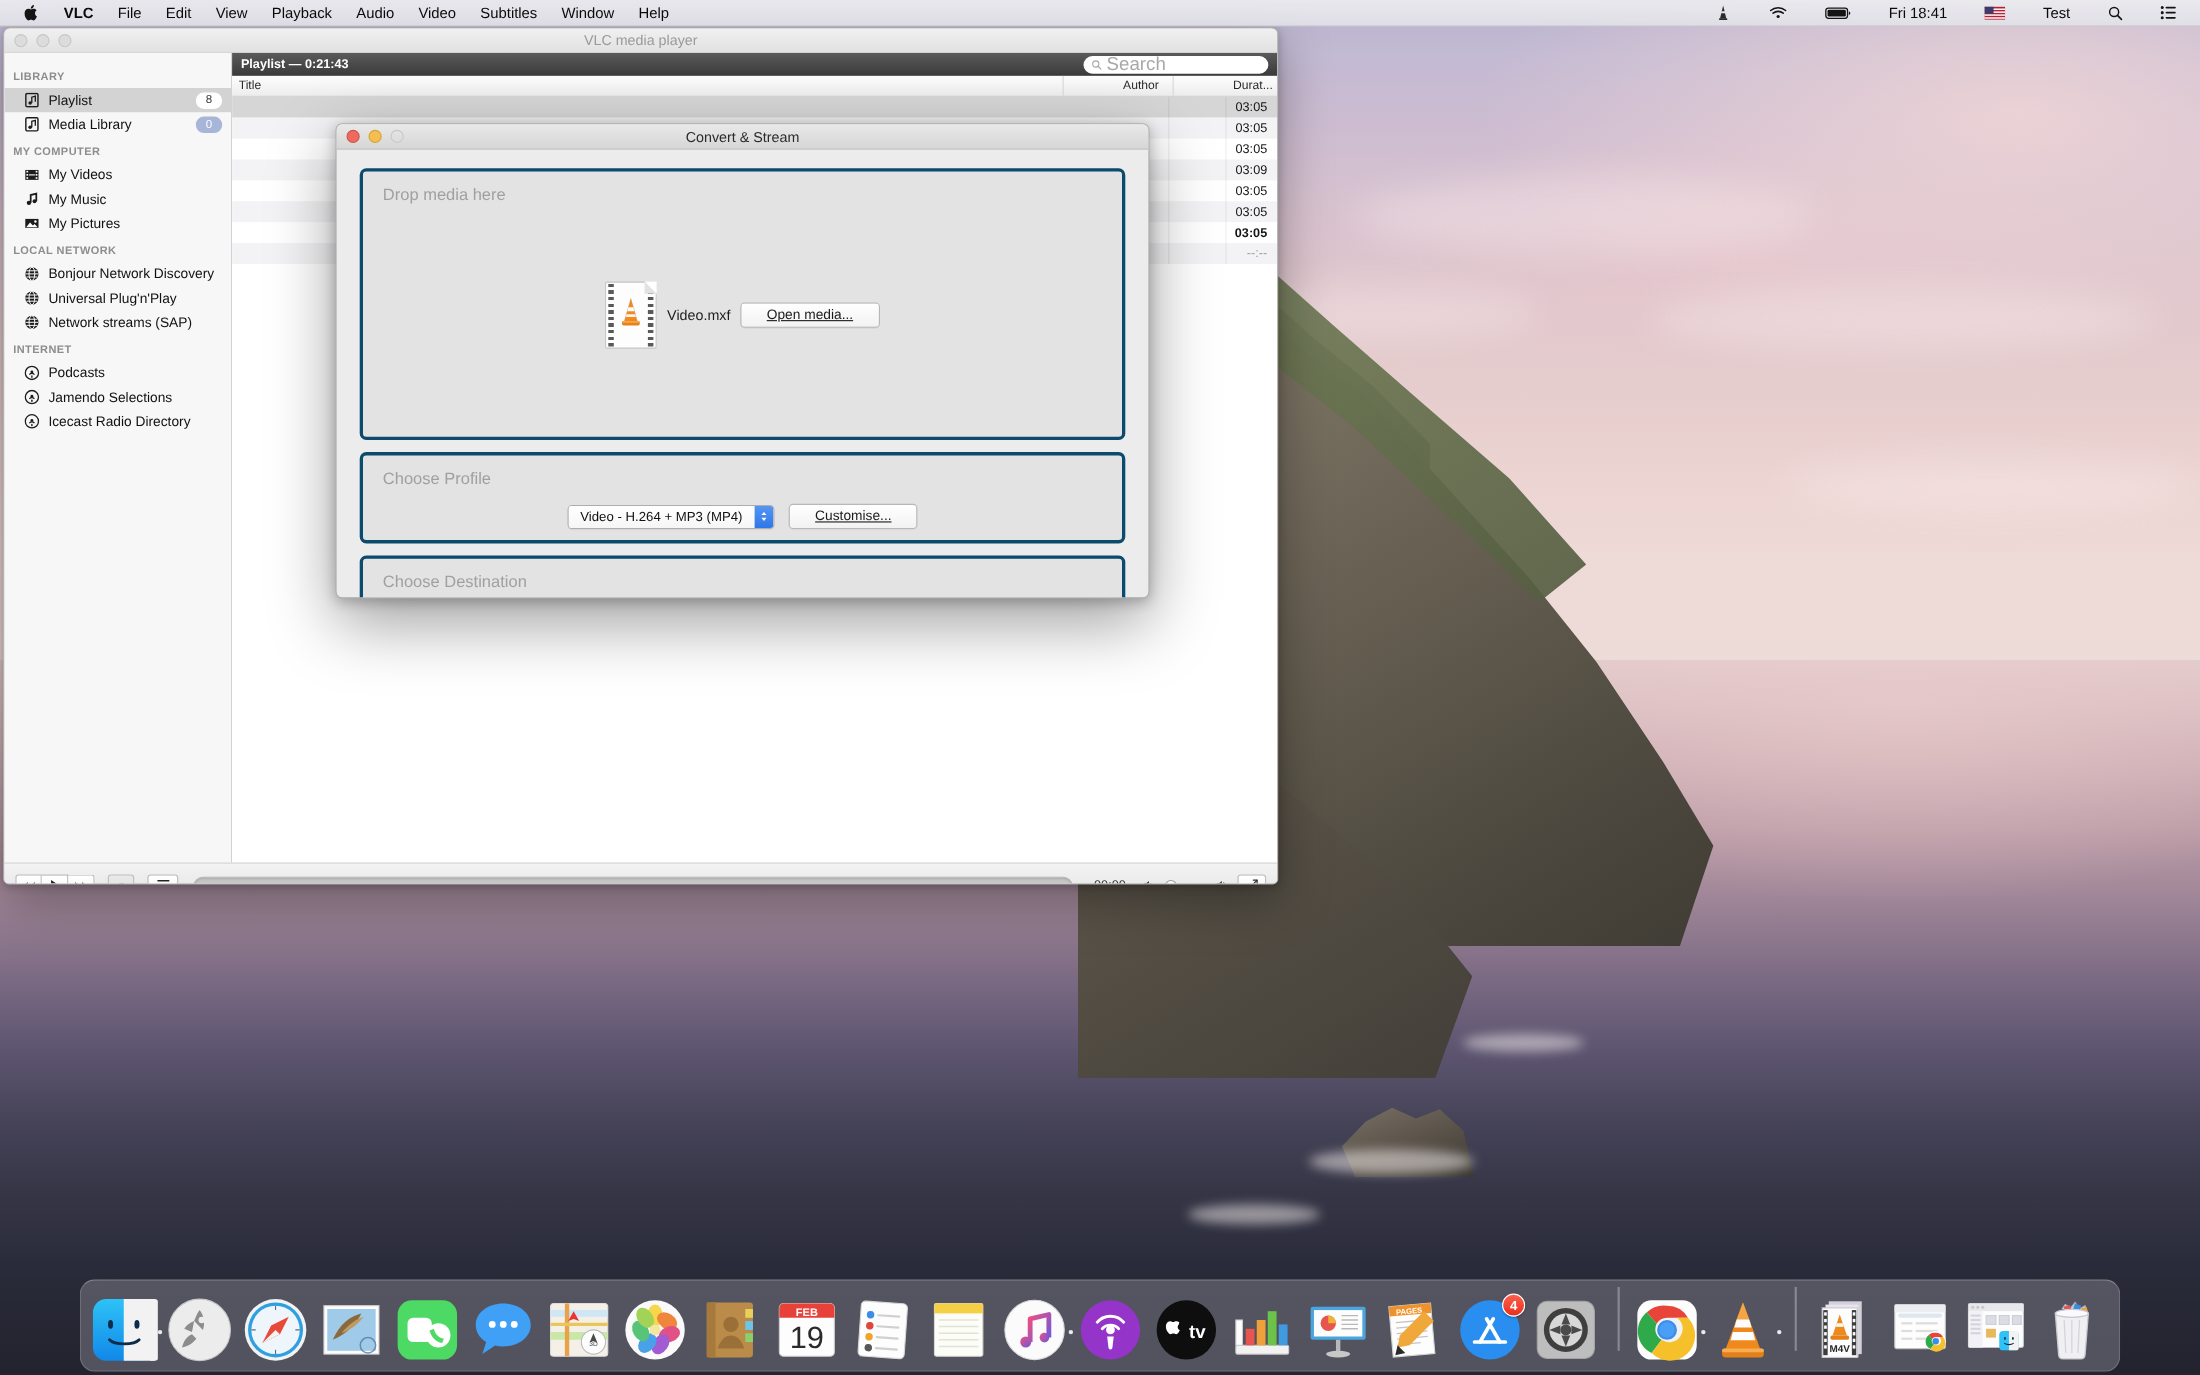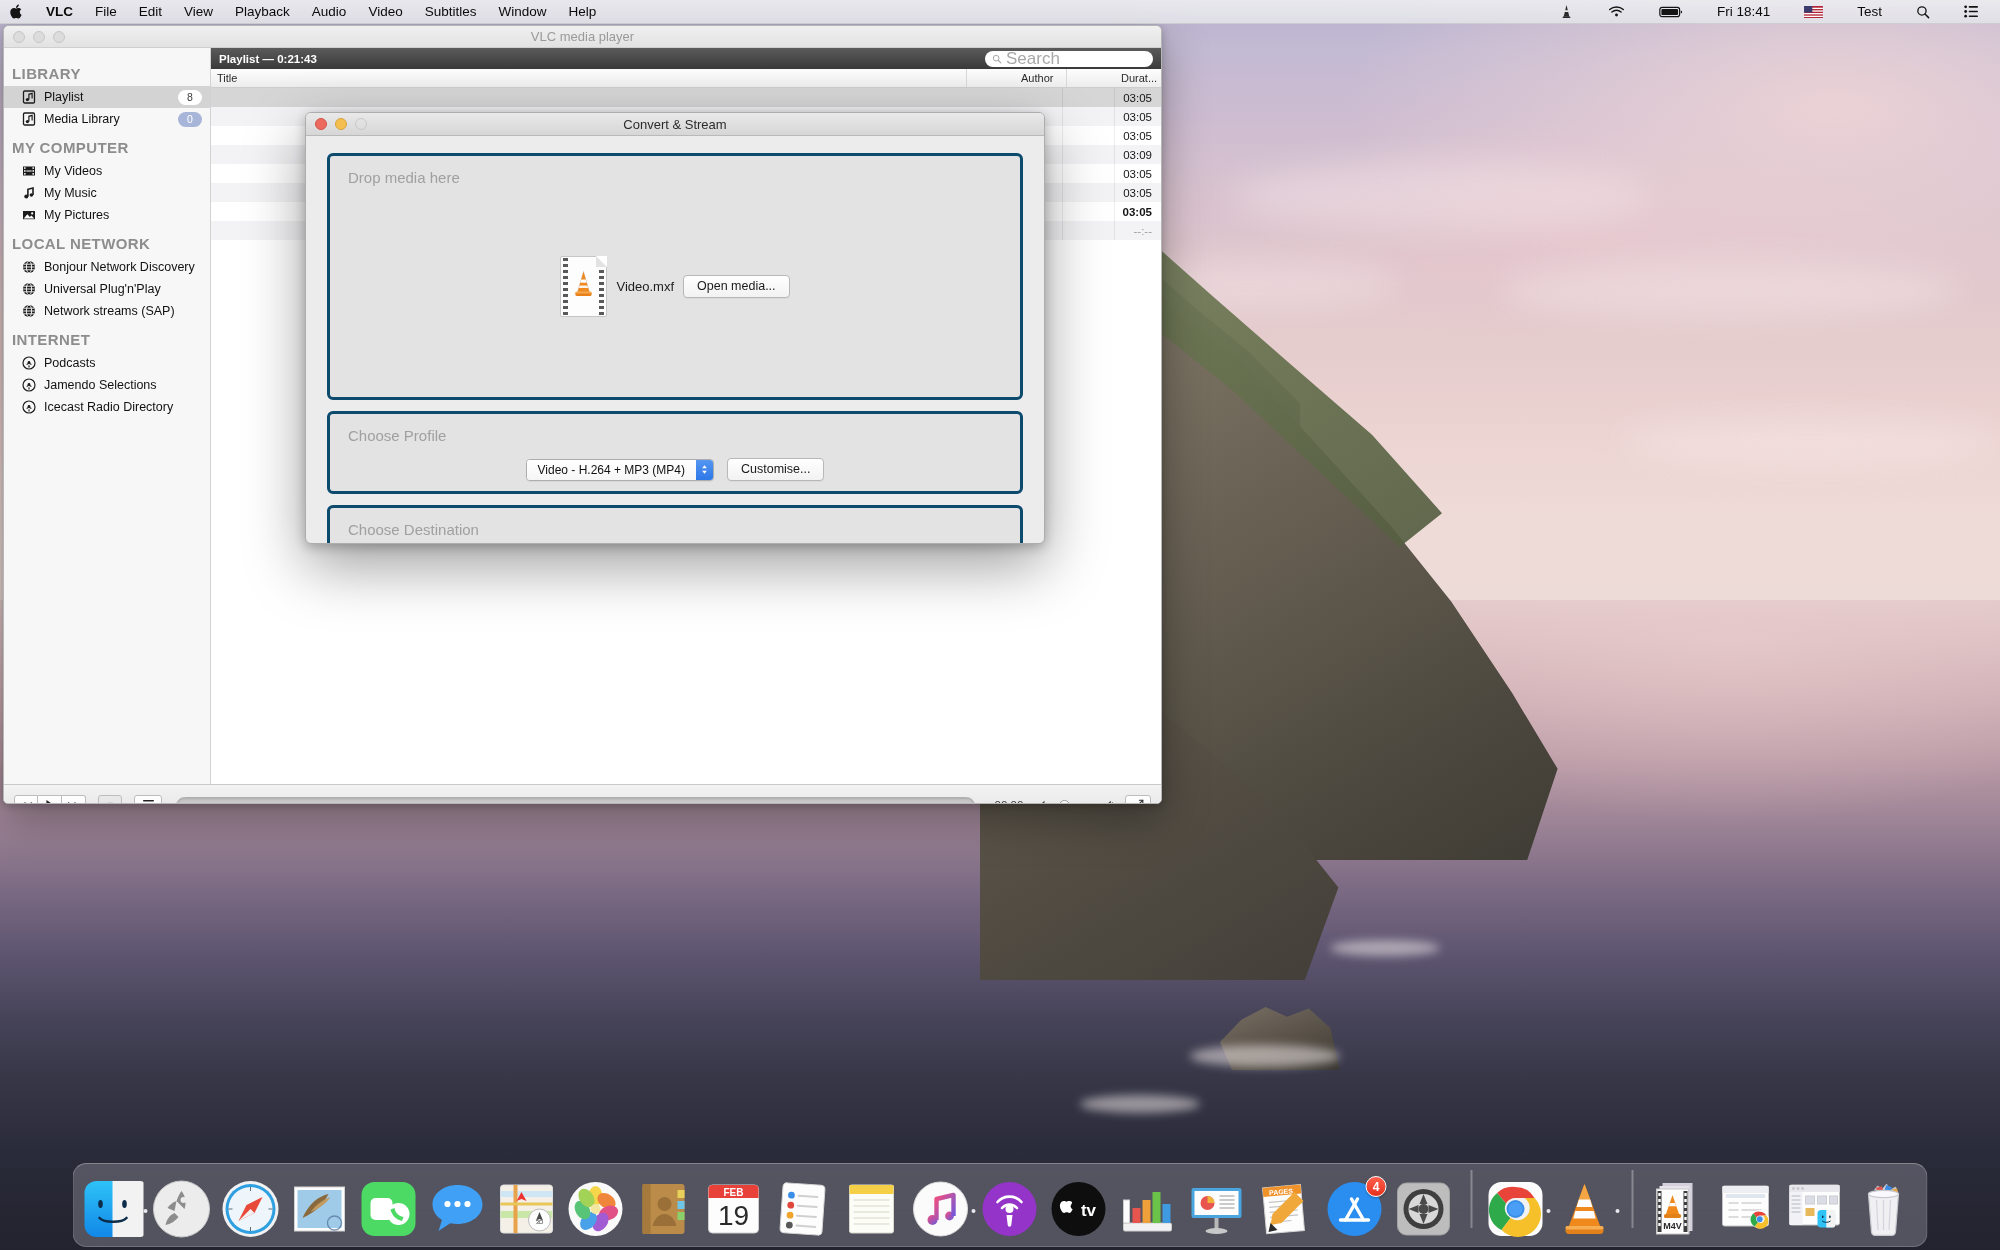--- a/index.html
+++ b/index.html
@@ -82,21 +82,21 @@
 
   
   #menubar {
     position:absolute; left:0; top:0; width:2000px; height:24px;
     background:linear-gradient(180deg, rgba(236,236,240,.93), rgba(226,226,232,.90));
     backdrop-filter:blur(20px);
     display:flex; align-items:center;
     border-bottom:1px solid rgba(0,0,0,.12);
     z-index:100; font-size:13.5px; color:#0a0a0a;
   }
-  .mb-left { display:flex; align-items:center; padding-left:6px; gap:0; }
+  .mb-left { display:flex; align-items:center; padding-left:18px; gap:0; }
   .mb-item { padding:0 11px; line-height:24px; cursor:default; white-space:nowrap; }
   .mb-item.app { font-weight:bold; }
   .mb-apple { padding:0 11px 0 4px; font-size:16px; line-height:20px; }
   .mb-right { margin-left:auto; display:flex; align-items:center; padding-right:12px; gap:16px; }
   .mb-r { padding:0 9px; display:flex; align-items:center; line-height:24px; }
 
   
   #vlcwin {
     position:absolute; left:3px; top:25px; width:1159px; height:779px;
     background:#f6f6f6;
@@ -121,21 +121,21 @@
     font-size:13px; color:#9a9a9a; font-weight:normal; pointer-events:none;
   }
   #vlc-body { display:flex; height:736px; }
 
   
   #sidebar {
     width:207px; background:#f7f7f7; border-right:1px solid #d2d2d2;
     padding-top:8px; font-size:12.5px; flex:none;
   }
   .sb-head {
-    color:#8d8d8d; font-size:15px; font-weight:bold; letter-spacing:.4px;
+    color:#8d8d8d; font-size:10px; font-weight:bold; letter-spacing:.4px;
     padding:9px 0 4px 8px; text-transform:uppercase;
   }
   .sb-row {
     display:flex; align-items:center; height:22px; padding:0 8px 0 18px;
     gap:8px; color:#111; position:relative;
   }
   .sb-row.sel { background:#d3d3d3; }
   .sb-label { flex:1; white-space:nowrap; overflow:hidden; }
   .sb-badge {
     min-width:24px; height:15px; border-radius:8px; font-size:10.5px;
@@ -228,22 +228,23 @@
   }
   #box-drop { height:247px; display:flex; flex-direction:column; margin-bottom:11px; }
   #drop-center {
     flex:1; display:flex; flex-direction:row; align-items:center; justify-content:center;
     gap:9px; margin-top:-10px;
   }
   #drop-filename { font-size:13px; color:#1d1d1d; }
   .mac-btn {
     background:linear-gradient(180deg,#ffffff,#f2f2f2);
     border:1px solid #b8b8b8; border-radius:4px;
-    font-size:12.5px; color:#1a1a1a; padding:3px 13px; line-height:15px;
+    font-size:12.5px; color:#1a1a1a; padding:3px 23px; line-height:15px;
     box-shadow:0 1px 0 rgba(0,0,0,.04);
+    text-decoration:underline;
   }
   #box-profile { height:83px; margin-bottom:11px; position:relative; }
   #profile-row {
     position:absolute; left:0; right:0; top:44px;
     display:flex; align-items:center; justify-content:center; gap:13px;
   }
   #profile-select {
     display:flex; align-items:stretch; height:22px;
     border:1px solid #adadad; border-radius:4px; overflow:hidden;
     background:#fff; box-shadow:0 1px 0 rgba(0,0,0,.05);

